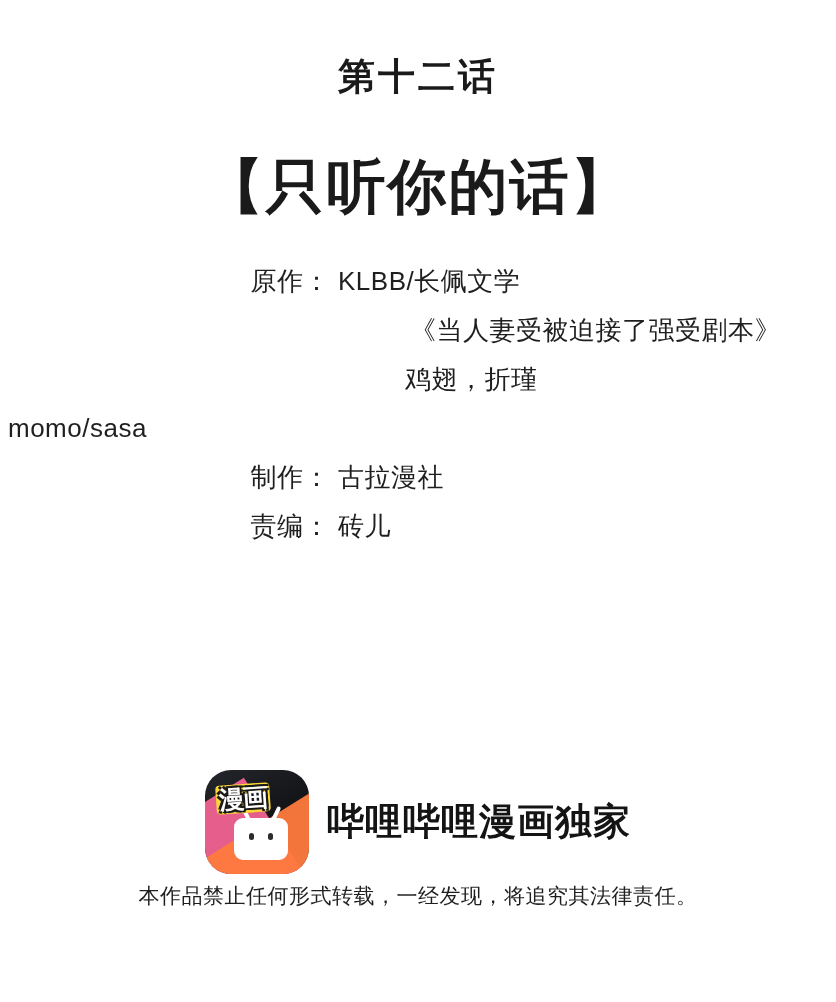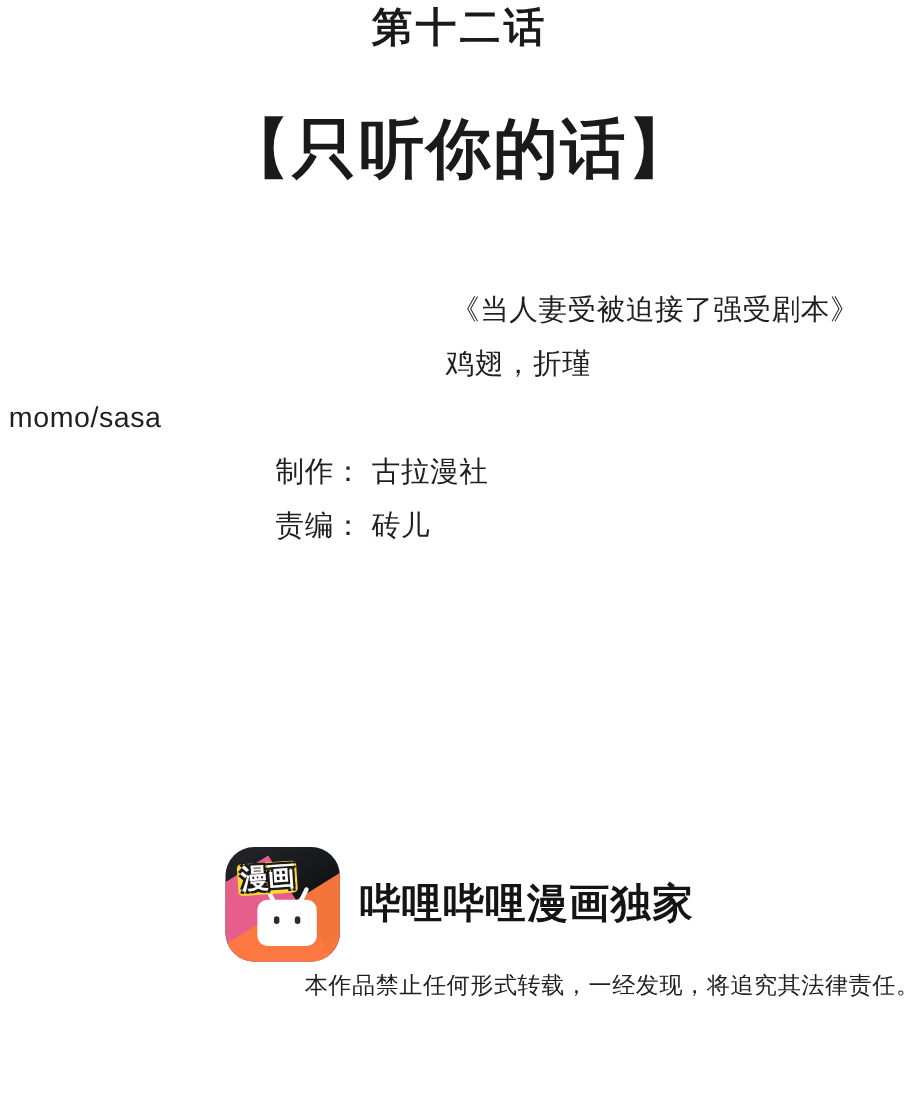--- a/index.html
+++ b/index.html
@@ -23,20 +23,21 @@
   }
 
   
   .chapter-number {
     text-align: center;
     font-size: 37px;
     font-weight: 700;
     letter-spacing: 3px;
     color: #1a1a1a;
     margin: 0;
+    padding-top: 52px;
   }
   .chapter-title {
     text-align: center;
     font-size: 59px;
     font-weight: 700;
     letter-spacing: 2px;
     color: #1a1a1a;
     margin: 0;
     padding-top: 46px;
   }
@@ -179,37 +180,41 @@
     white-space: nowrap;
     font-family: Liberation Mono, monospace;
   }
 
   
   .notice {
     position: absolute;
     top: 882px;
     left: 0;
     width: 836px;
-    text-align: right;
+    text-align: center;
     font-size: 21px;
     color: #1f1f1f;
     letter-spacing: 0.5px;
     font-weight: 500;
   }
 </style>
 </head>
 <body>
 
 <div class="page">
 
   <h1 class="chapter-number">第十二话</h1>
 
   <h2 class="chapter-title">【只听你的话】</h2>
 
   <ul class="credits">
+    <li class="credit-row">
+      <span class="credit-label">原作：</span>
+      <span class="credit-value">KLBB/长佩文学</span>
+    </li>
     <li class="credit-row indent">
       <span class="credit-label"></span>
       <span class="credit-value">《当人妻受被迫接了强受剧本》</span>
     </li>
     <li class="credit-row indent2">
       <span class="credit-label"></span>
       <span class="credit-value">鸡翅，折瑾</span>
     </li>
     <li class="credit-row">
       <span class="credit-value">momo/sasa</span>

